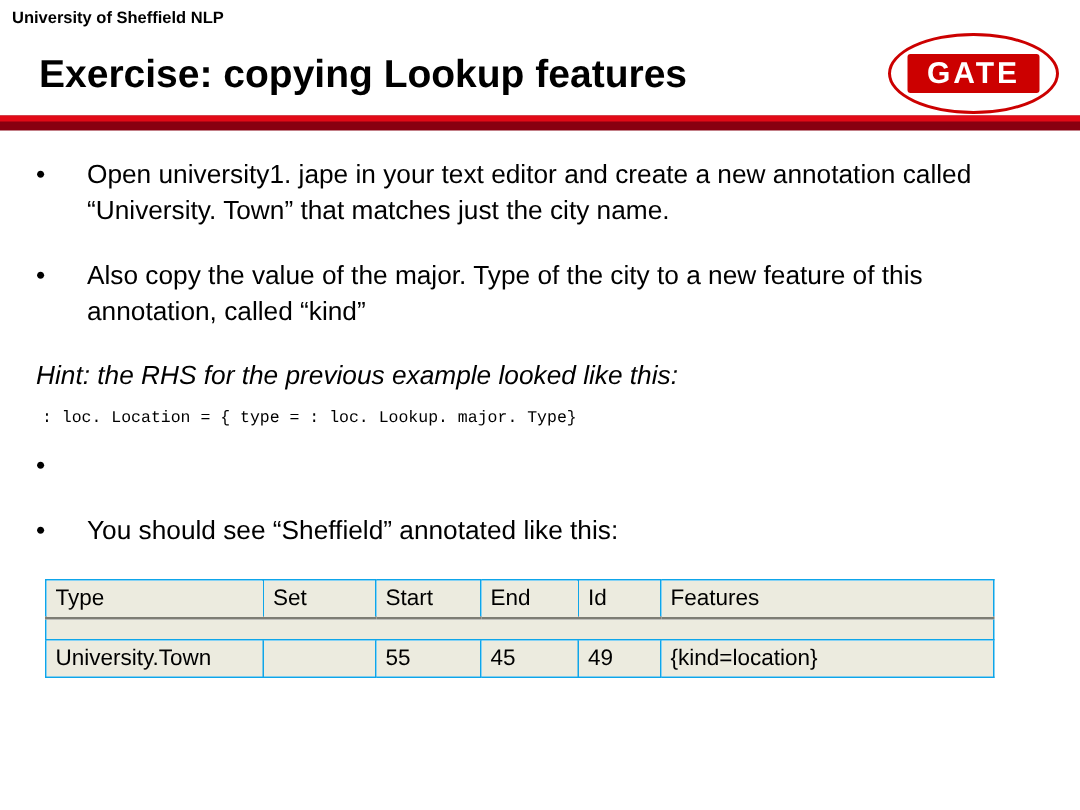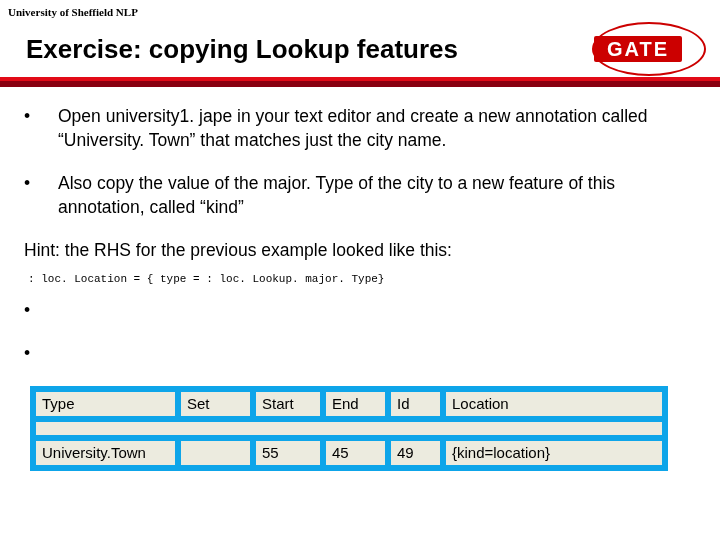--- a/index.html
+++ b/index.html
@@ -13,38 +13,37 @@
     position: relative;
   }
   .header-band {
     position: relative;
     width: 100%;
   }
   .org {
     font-size: 11px;
     font-weight: bold;
     padding: 6px 0 2px 8px;
-    font-family: Liberation Serif, serif;
   }
   .title {
     font-size: 26px;
     font-weight: bold;
     padding: 14px 0 10px 26px;
   }
   .logo {
     position: absolute;
     right: 14px;
     top: 22px;
     width: 110px;
     height: 50px;
     border: 2px solid #c00;
     border-radius: 50%/50%;
     display: flex;
     align-items: center;
-    justify-content: flex-start;
+    justify-content: center;
   }
   .logo-text {
     background: #c00;
     color: #fff;
     font-weight: bold;
     font-size: 20px;
     letter-spacing: 2px;
     width: 88px;
     height: 26px;
     text-align: center;
@@ -72,41 +71,42 @@
     display: flex;
     margin-bottom: 20px;
     font-size: 17.5px;
     line-height: 1.35;
   }
   ul.bullets > li .dot {
     width: 34px;
     flex: 0 0 34px;
   }
   .hint {
+    font-style: italic;
     font-size: 17.5px;
     margin: 4px 0 12px 0;
   }
   .code {
     font-family: "Courier New", Courier, monospace;
     font-size: 11px;
     margin: 0 0 14px 4px;
   }
   .table-wrap {
     margin: 0 0 0 30px;
     width: 632px;
   }
   table.anno {
     border-collapse: collapse;
     width: 100%;
     font-family: Tahoma, Arial, sans-serif;
     font-size: 15px;
     table-layout: fixed;
   }
   table.anno th, table.anno td {
-    border: 6px solid #0ea5e9;
+    border: 1px solid #0ea5e9;
     background: #ecebdf;
     padding: 3px 6px 4px 6px;
     text-align: left;
     font-weight: normal;
     white-space: nowrap;
     overflow: hidden;
   }
   table.anno th {
     border-bottom: 2px solid #7d7d74;
     position: relative;
@@ -153,20 +153,21 @@
 
   <div class="hint">Hint: the RHS for the previous example looked like this:</div>
   <div class="code">: loc. Location = { type = : loc. Lookup. major. Type}</div>
 
   <ul class="bullets">
     <li>
       <span class="dot">•</span>
     </li>
     <li>
       <span class="dot">•</span>
+      <span>You should see “Sheffield” annotated like this:</span>
     </li>
   </ul>
 </div>
 
 <div class="table-wrap">
   <table class="anno">
     <colgroup>
       <col class="c-type">
         <col class="c-set">
         <col class="c-start">
@@ -174,21 +175,21 @@
         <col class="c-id">
         <col class="c-feat">
     </colgroup>
     <tbody>
         <tr>
       <th>Type</th>
       <th>Set</th>
       <th>Start</th>
       <th>End</th>
       <th>Id</th>
-      <th>Location</th>
+      <th>Features</th>
     </tr>
     <tr class="sep-gap">
           <td colspan="6"></td>
         </tr>
     <tr>
       <td>University.Town</td>
       <td></td>
       <td>55</td>
       <td>45</td>
       <td>49</td>

